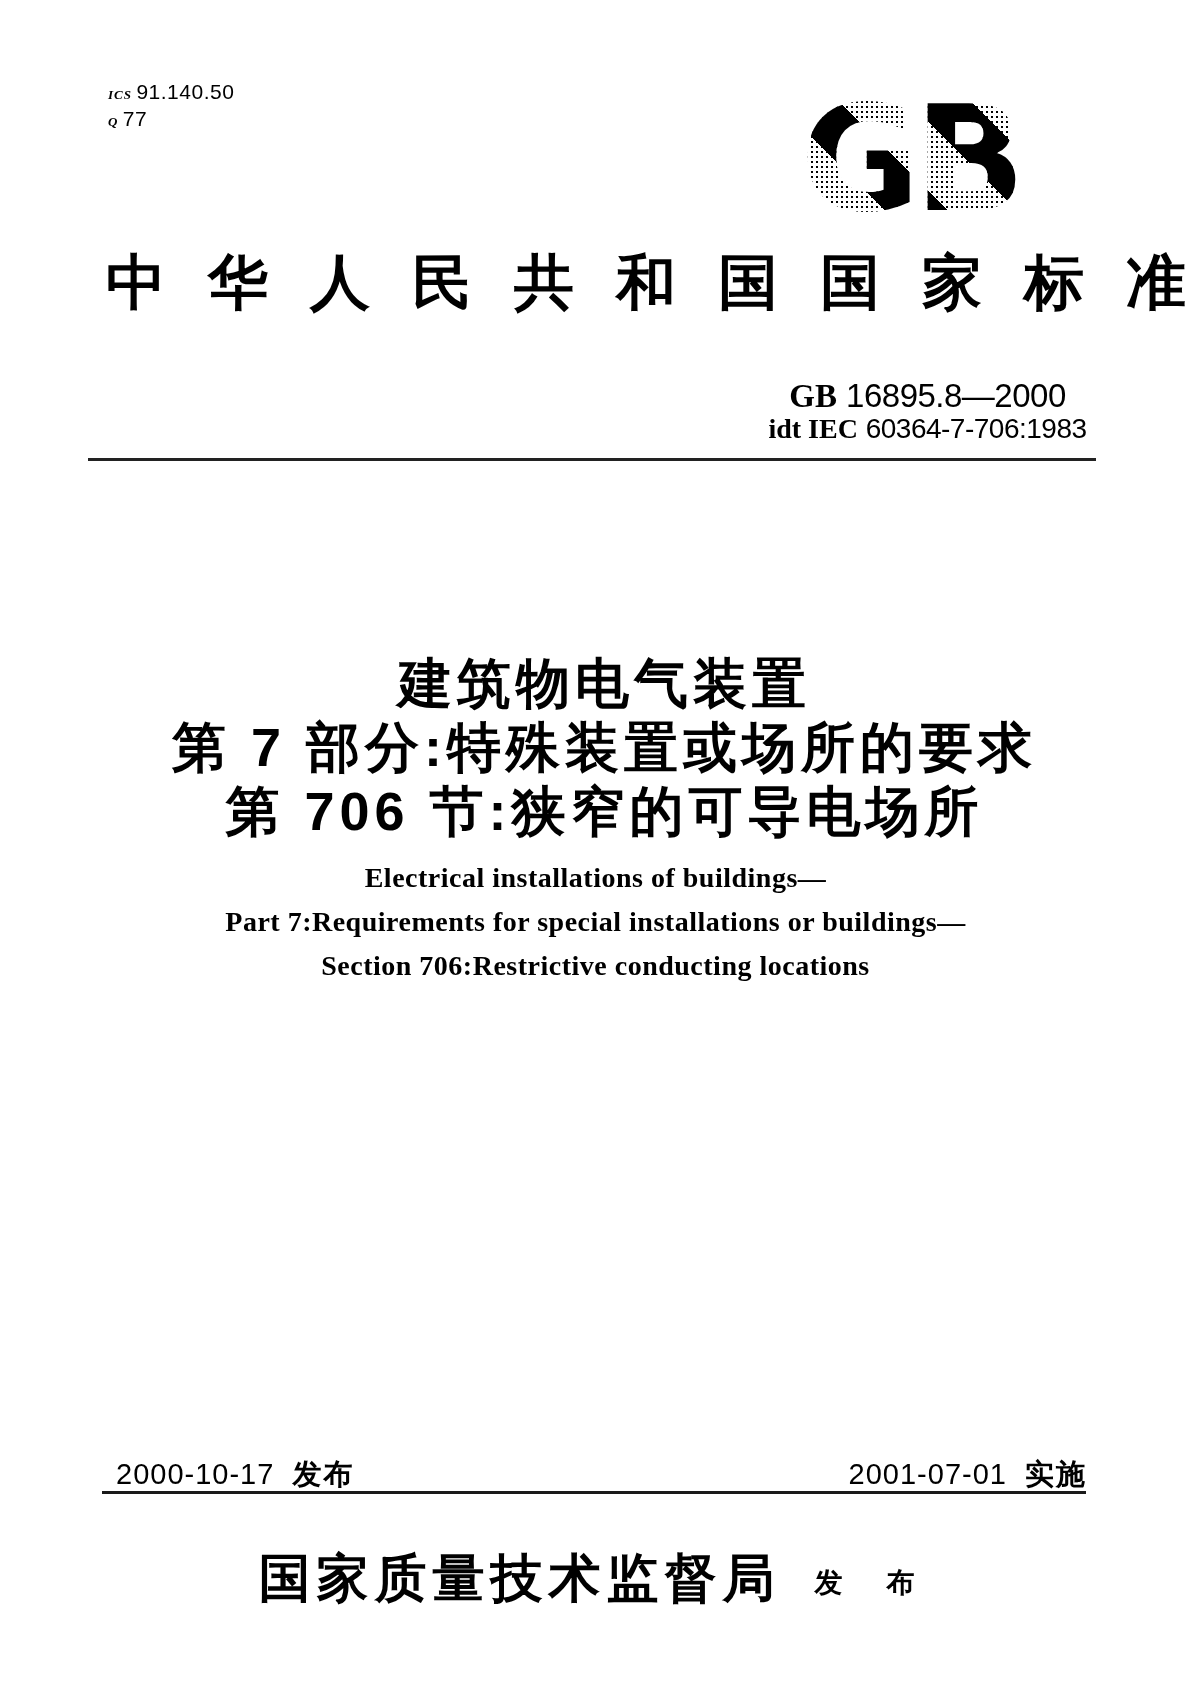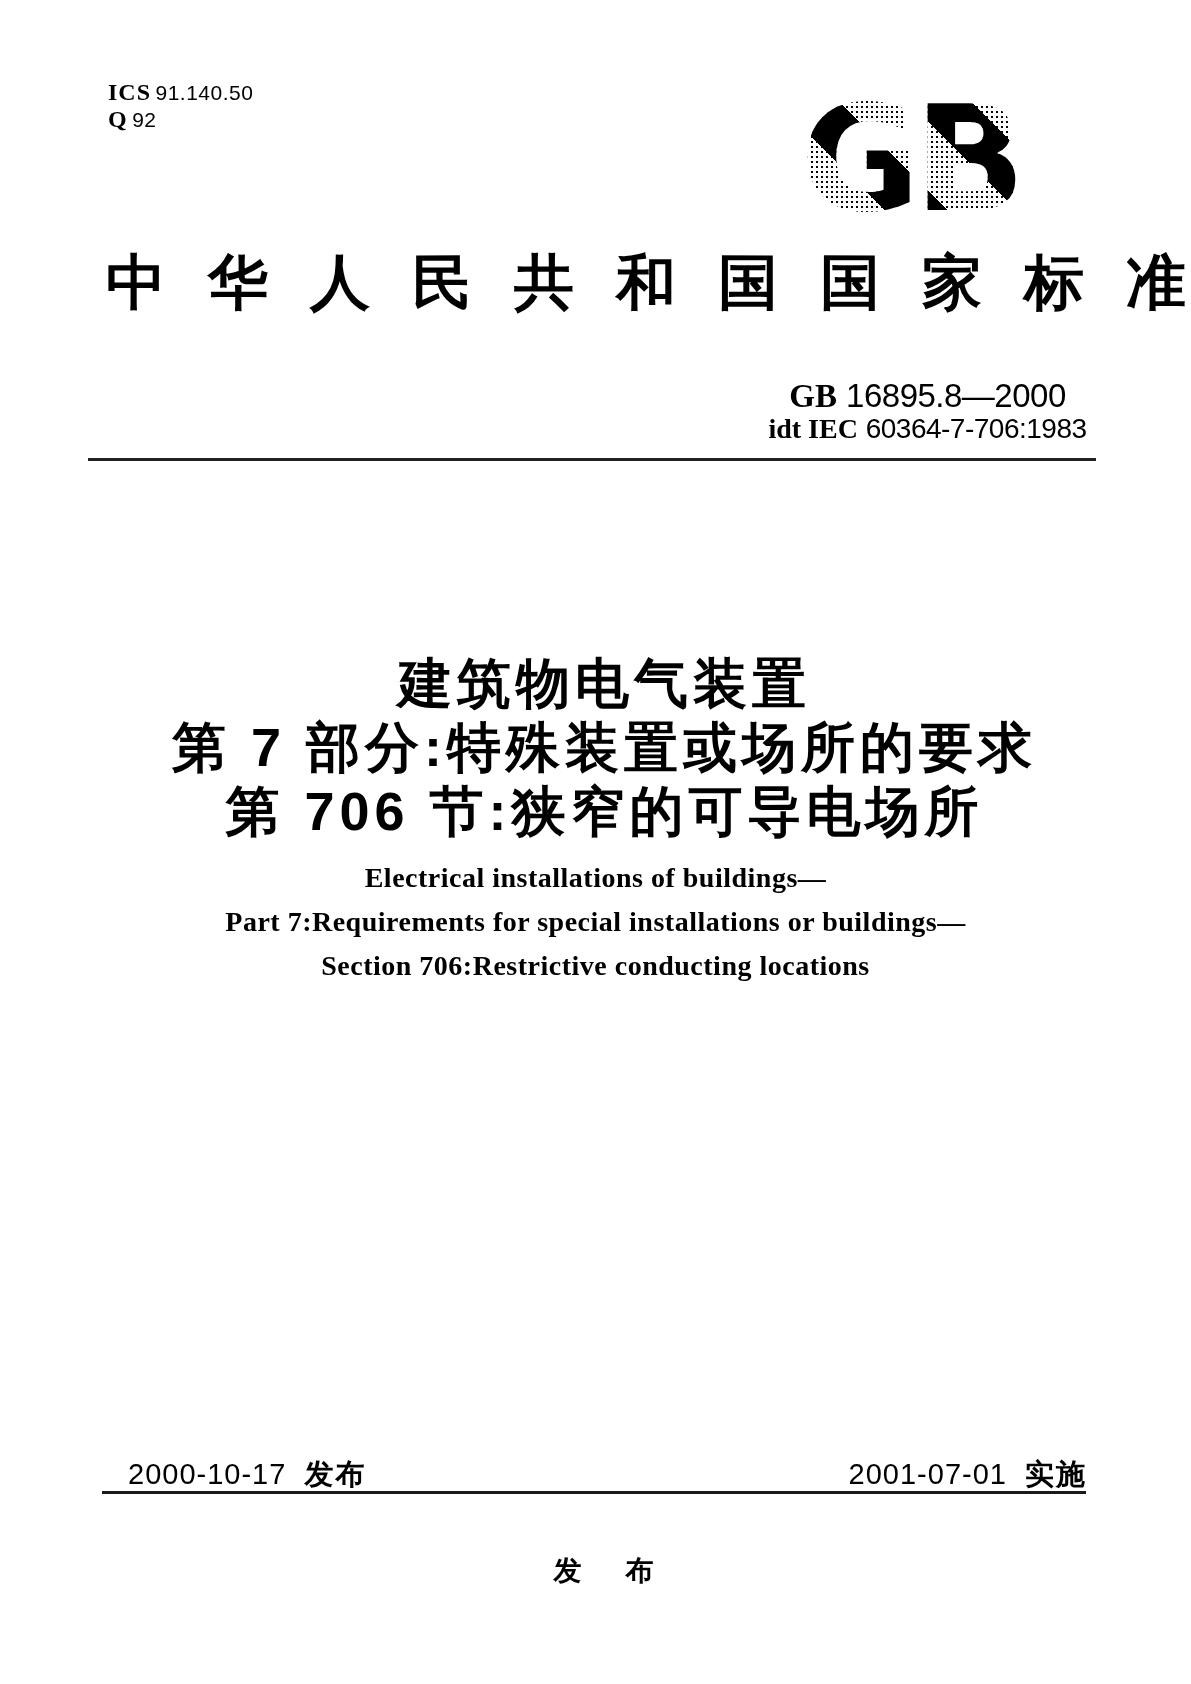--- a/index.html
+++ b/index.html
@@ -17,22 +17,23 @@
   .ics-block {
     position: absolute;
     left: 108px;
     top: 80px;
     line-height: 24px;
     white-space: nowrap;
   }
   .ics-prefix {
     font-family: "Liberation Serif", serif;
     font-weight: bold;
-    font-size: 24px;
+    font-size: 13px;
     letter-spacing: 1px;
+    font-style: italic;
   }
   .ics-num {
     font-family: "Liberation Sans", sans-serif;
     font-size: 21px;
     letter-spacing: 0.5px;
   }
 
   
   .gb-logo {
     position: absolute;
@@ -132,21 +133,21 @@
     font-size: 28px;
     letter-spacing: 0.5px;
   }
   .en1 { top: 862px; }
   .en2 { top: 906px; }
   .en3 { top: 950px; }
 
   
   .date-row {
     position: absolute;
-    left: 128px;
+    left: 116px;
     right: 104px;
     top: 1455px;
     display: flex;
     justify-content: space-between;
     align-items: baseline;
     font-size: 29px;
     white-space: nowrap;
   }
   .date-num {
     font-family: "Liberation Sans", sans-serif;
@@ -197,21 +198,21 @@
 </head>
 <body>
 
 <div class="ics-block">
   <div>
     <span class="ics-prefix">ICS</span>
     <span class="ics-num">91.140.50</span>
   </div>
   <div>
     <span class="ics-prefix">Q</span>
-    <span class="ics-num">92</span>
+    <span class="ics-num">77</span>
   </div>
 </div>
 
 <div class="gb-logo">
   <div class="gb-logo-text">GB</div>
 </div>
 
 <div class="main-title">中华人民共和国国家标准</div>
 
 <div class="code-block">
@@ -242,14 +243,15 @@
   </div>
   <div>
     <span class="date-num">2001-07-01</span>
     <span class="date-label">实施</span>
   </div>
 </div>
 
 <div class="rule-bottom"></div>
 
 <div class="authority-row">
+  <span class="authority-name">国家质量技术监督局</span>
   <span class="publish-label">发 布</span>
 </div>
 
 </body></html>

